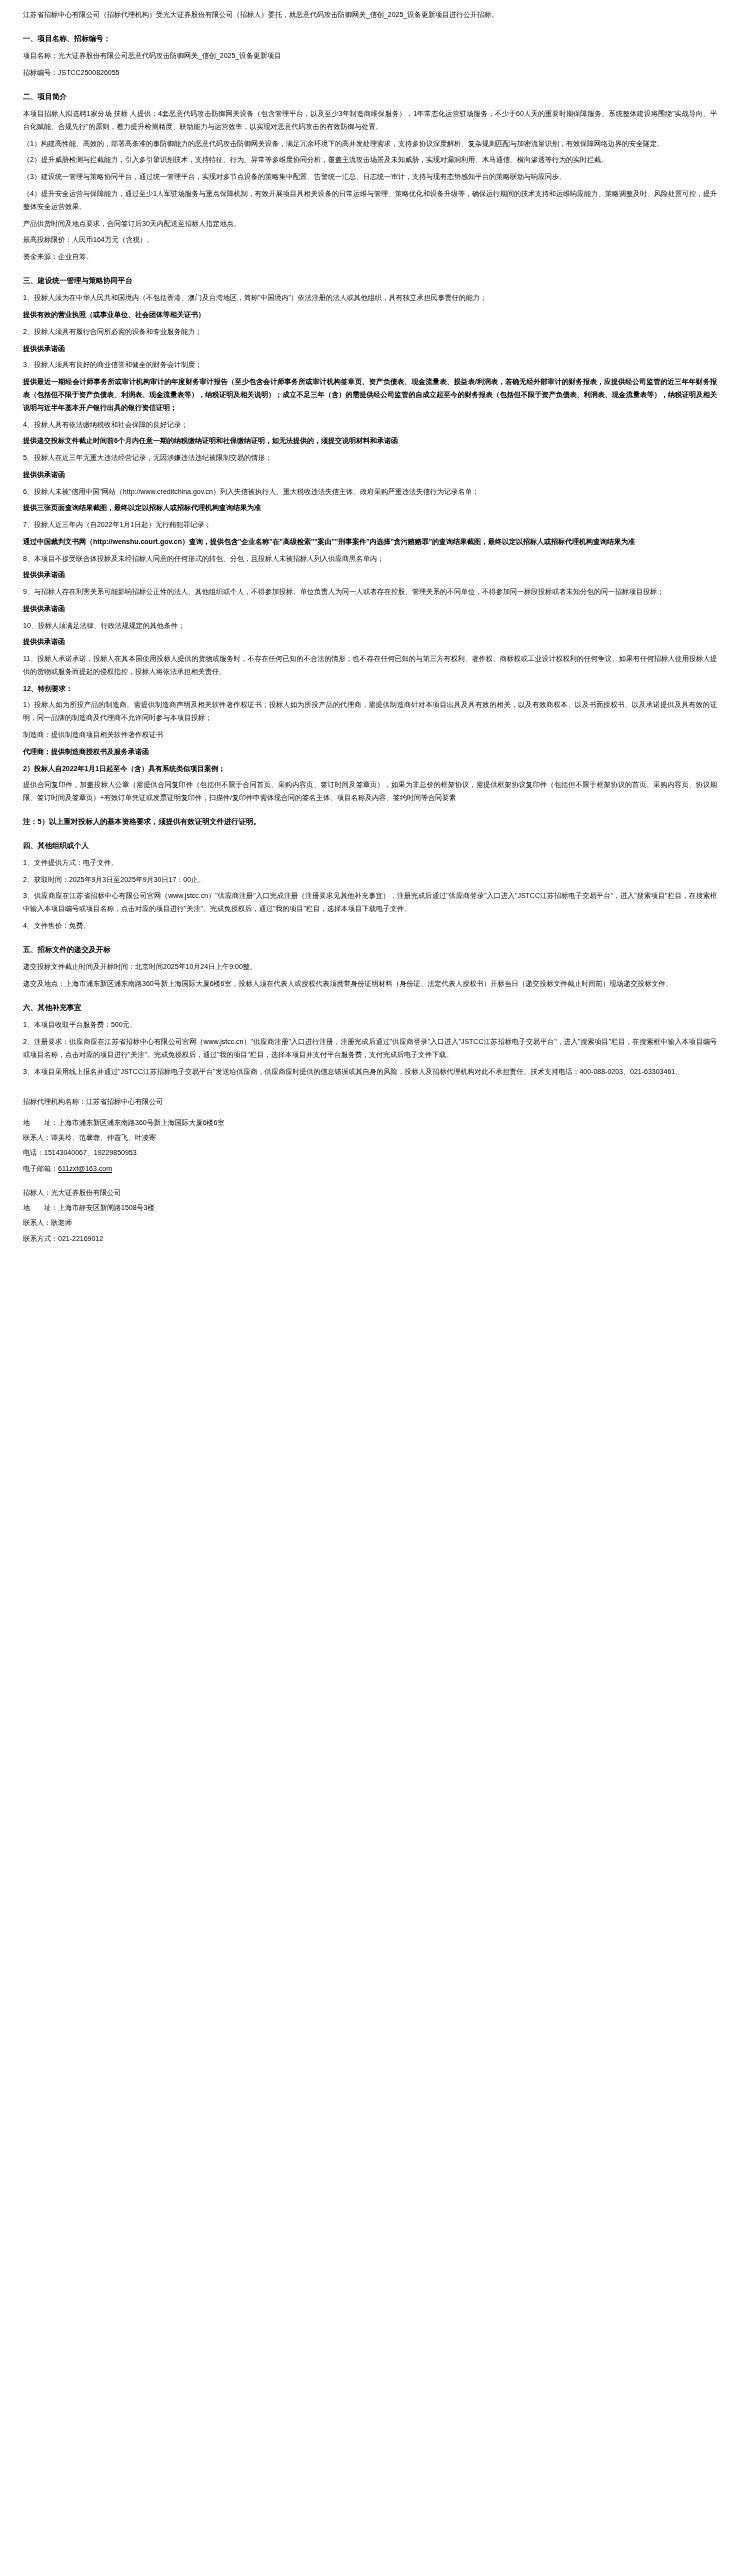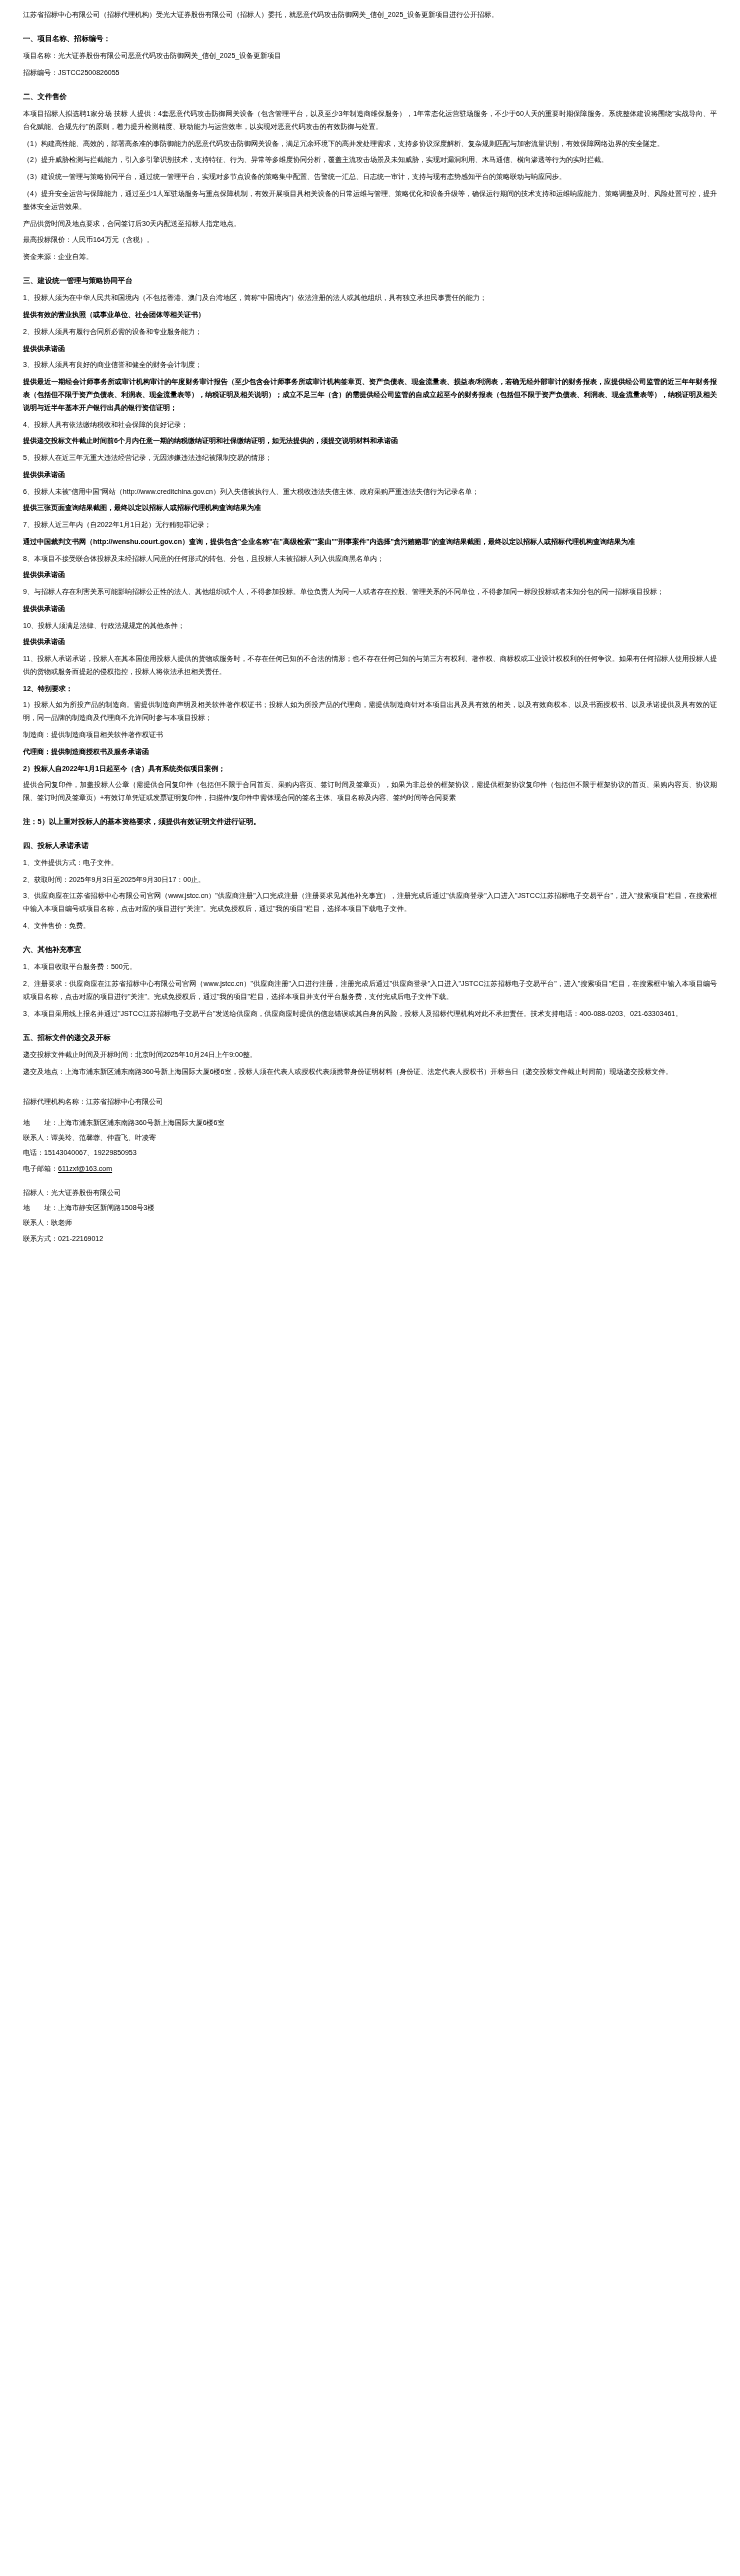--- a/index.html
+++ b/index.html
@@ -54,21 +54,21 @@
 
   <p class="intro">江苏省招标中心有限公司（招标代理机构）受光大证券股份有限公司（招标人）委托，就恶意代码攻击防御网关_信创_2025_设备更新项目进行公开招标。</p>
 
   <div class="blk">
     <h2 class="sec">一、项目名称、招标编号：</h2>
     <p class="indent">项目名称：光大证券股份有限公司恶意代码攻击防御网关_信创_2025_设备更新项目</p>
     <p class="indent">招标编号：JSTCC2500826055</p>
   </div>
 
   <div class="blk">
-    <h2 class="sec">二、文件售价</h2>
+    <h2 class="sec">二、项目简介</h2>
     <p class="indent">本项目招标人拟选聘1家分场 技标 人提供：4套恶意代码攻击防御网关设备（包含管理平台，以及至少3年制造商维保服务），1年常态化运营驻场服务，不少于60人天的重要时期保障服务。系统整体建设将围绕"实战导向、平台化赋能、合规先行"的原则，着力提升检测精度、联动能力与运营效率，以实现对恶意代码攻击的有效防御与处置。</p>
     <p class="indent">（1）构建高性能、高效的，部署高条准的事防御能力的恶意代码攻击防御网关设备，满足冗余环境下的高并发处理需求，支持多协议深度解析、复杂规则匹配与加密流量识别，有效保障网络边界的安全隧定。</p>
     <p class="indent">（2）提升威胁检测与拦截能力，引入多引擎识别技术，支持特征、行为、异常等多维度协同分析，覆盖主流攻击场景及未知威胁，实现对漏洞利用、木马通信、横向渗透等行为的实时拦截。</p>
     <p class="indent">（3）建设统一管理与策略协同平台，通过统一管理平台，实现对多节点设备的策略集中配置、告警统一汇总、日志统一审计，支持与现有态势感知平台的策略联动与响应同步。</p>
     <p class="indent">（4）提升安全运营与保障能力，通过至少1人军驻场服务与重点保障机制，有效开展项目具相关设备的日常运维与管理、策略优化和设备升级等，确保运行期间的技术支持和运维响应能力、策略调整及时、风险处置可控，提升整体安全运营效果。</p>
     <p class="indent">产品供货时间及地点要求，合同签订后30天内配送至招标人指定地点。</p>
     <p class="indent">最高投标限价：人民币164万元（含税）。</p>
     <p class="indent">资金来源：企业自筹。</p>
   </div>
 
@@ -102,38 +102,38 @@
     <p class="indent b">2）投标人自2022年1月1日起至今（含）具有系统类似项目案例；</p>
     <p class="indent">提供合同复印件，加盖投标人公章（需提供合同复印件（包括但不限于合同首页、采购内容页、签订时间及签章页），如果为非总价的框架协议，需提供框架协议复印件（包括但不限于框架协议的首页、采购内容页、协议期限、签订时间及签章页）+有效订单凭证或发票证明复印件，扫描件/复印件申需体现合同的签名主体、项目名称及内容、签约时间等合同要素</p>
     <p class="indent b"></p>
   </div>
 
   <div class="blk">
     <h2 class="sec">注：5）以上重对投标人的基本资格要求，须提供有效证明文件进行证明。</h2>
   </div>
 
   <div class="blk">
-    <h2 class="sec">四、投标人承诺承诺</h2>
+    <h2 class="sec">四、其他组织或个人</h2>
     <p class="indent">1、文件提供方式：电子文件。</p>
     <p class="indent">2、获取时间：2025年9月3日至2025年9月30日17：00止。</p>
     <p class="indent">3、供应商应在江苏省招标中心有限公司官网（www.jstcc.cn）"供应商注册"入口完成注册（注册要求见其他补充事宜），注册完成后通过"供应商登录"入口进入"JSTCC江苏招标电子交易平台"，进入"搜索项目"栏目，在搜索框中输入本项目编号或项目名称，点击对应的项目进行"关注"。完成免授权后，通过"我的项目"栏目，选择本项目下载电子文件。</p>
     <p class="indent">4、文件售价：免费。</p>
   </div>
 
   <div class="blk">
+    <h2 class="sec">五、招标文件的递交及开标</h2>
+    <p class="indent">递交投标文件截止时间及开标时间：北京时间2025年10月24日上午9:00整。</p>
+    <p class="indent">递交及地点：上海市浦东新区浦东南路360号新上海国际大厦6楼6室，投标人须在代表人或授权代表须携带身份证明材料（身份证、法定代表人授权书）开标当日（递交投标文件截止时间前）现场递交投标文件。</p>
+  </div>
+
+  <div class="blk">
     <h2 class="sec">六、其他补充事宜</h2>
     <p class="indent">1、本项目收取平台服务费：500元。</p>
     <p class="indent">2、注册要求：供应商应在江苏省招标中心有限公司官网（www.jstcc.cn）"供应商注册"入口进行注册，注册完成后通过"供应商登录"入口进入"JSTCC江苏招标电子交易平台"，进入"搜索项目"栏目，在搜索框中输入本项目编号或项目名称，点击对应的项目进行"关注"。完成免授权后，通过"我的项目"栏目，选择本项目并支付平台服务费，支付完成后电子文件下载。</p>
     <p class="indent">3、本项目采用线上报名并通过"JSTCC江苏招标电子交易平台"发送给供应商，供应商应时提供的信息错误或其自身的风险，投标人及招标代理机构对此不承担责任。技术支持电话：400-088-0203、021-63303461。</p>
-  </div>
-
-  <div class="blk">
-    <h2 class="sec">五、招标文件的递交及开标</h2>
-    <p class="indent">递交投标文件截止时间及开标时间：北京时间2025年10月24日上午9:00整。</p>
-    <p class="indent">递交及地点：上海市浦东新区浦东南路360号新上海国际大厦6楼6室，投标人须在代表人或授权代表须携带身份证明材料（身份证、法定代表人授权书）开标当日（递交投标文件截止时间前）现场递交投标文件。</p>
   </div>
 
   <div class="tail">
     <p>招标代理机构名称：江苏省招标中心有限公司</p>
     <div class="spacer8"></div>
     <p>
       <span class="kv-label">地　　址：</span><span>上海市浦东新区浦东南路360号新上海国际大厦6楼6室</span>
     </p>
     <p>
       <span class="kv-label">联系人：</span><span>谭美玲、范馨蓉、仲霞飞、叶凌寄</span>

